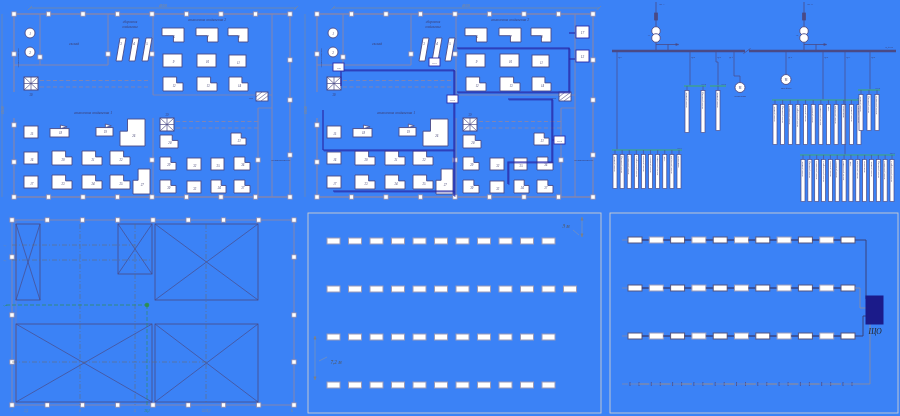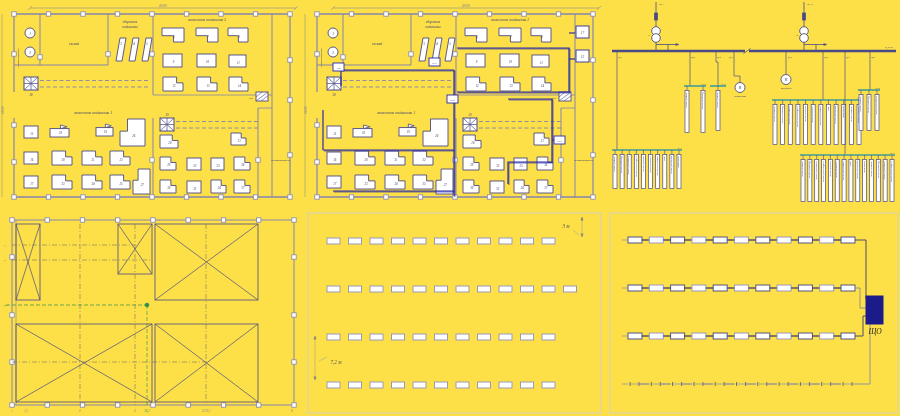--- a/index.html
+++ b/index.html
@@ -1,16 +1,16 @@
 <!DOCTYPE html>
 <html><head>
 <meta charset="utf-8">
 <style>
   html,body{margin:0;padding:0;background:#f2f2f2}
-  .canvas{position:relative;width:900px;height:416px;background:#fde047;overflow:hidden;
+  .canvas{position:relative;width:900px;height:416px;background:#3b82f6;overflow:hidden;
           font-family:"Liberation Serif",serif}
   .canvas svg{position:absolute;display:block}
   text{font-family:"Liberation Serif",serif}
 </style>
 </head>
 <body>
 
 <div class="canvas">
   <svg id="p-plan1" style="left:0px;top:0px" width="302" height="212" viewBox="0 0 302 212">
       <line x1="30" y1="8" x2="296" y2="8" stroke="#8a8a8a" stroke-width="0.6"></line>

